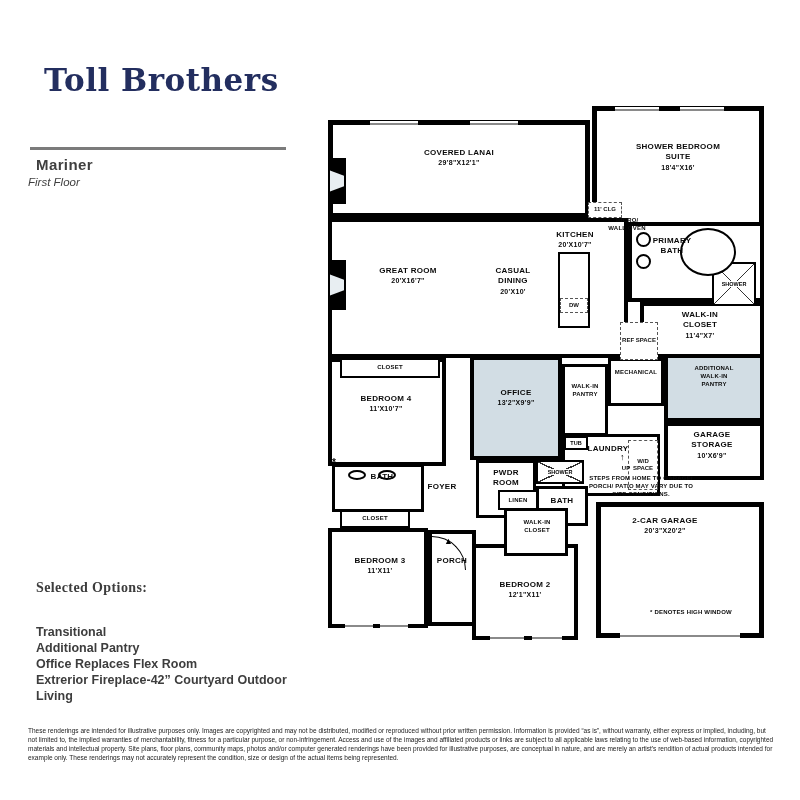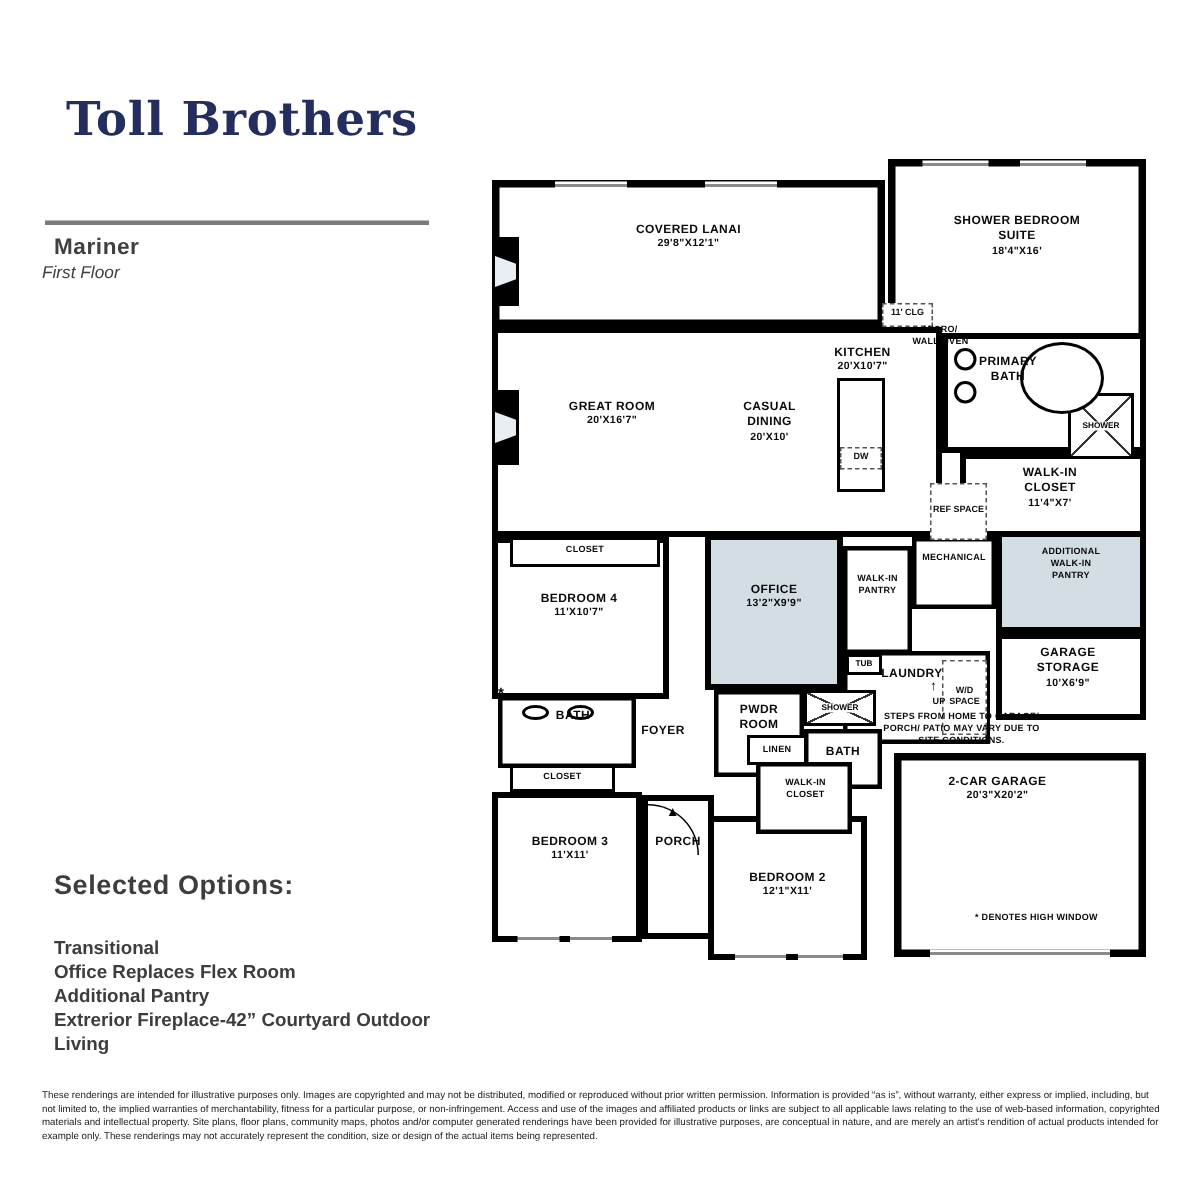--- a/index.html
+++ b/index.html
@@ -23,21 +23,21 @@
   .hatch span{background:#fff;padding:0 2px;font-size:5.5px;font-weight:700;}
   .ell{position:absolute;border:2px solid #000;border-radius:50%;background:#fff;box-sizing:border-box;}
   .blk{position:absolute;background:#000;}
   .flame{position:absolute;background:#e8eef2;clip-path:polygon(0 10%,100% 30%,100% 70%,0 90%);}
   .win{position:absolute;height:6px;background:linear-gradient(to bottom,#fff 2px,#8a8a8a 2px,#8a8a8a 4px,#fff 4px);}
   .arc{position:absolute;border-top:1.5px solid #000;border-right:1.5px solid #000;border-top-right-radius:100%;box-sizing:border-box;}
   .note{position:absolute;font-size:6px;font-weight:700;letter-spacing:.2px;text-align:center;line-height:1.35;color:#0a0a0a;}
   .mark{position:absolute;font-size:10px;font-weight:700;color:#000;}
 
   
-  .opts-head{position:absolute;left:36px;top:580px;font-size:18px;font-weight:700;color:#3d3d3d;letter-spacing:.4px;}
+  .opts-head{position:absolute;left:36px;top:580px;font-size:14px;font-weight:700;color:#3d3d3d;letter-spacing:.4px;font-family:Liberation Serif, serif;}
   .opts-list{position:absolute;left:36px;top:608px;width:282px;font-size:12.5px;font-weight:600;color:#3d3d3d;line-height:16px;margin-top:16px;}
 
   
   .disclaimer{position:absolute;left:28px;top:726px;width:748px;font-size:6.5px;line-height:9px;color:#1a1a1a;}
 </style>
 </head>
 <body>
 
 <div class="logo">Toll Brothers</div>
 <div class="divider"></div>
@@ -185,18 +185,18 @@
     <div class="dims">20'3"X20'2"</div>
   </div>
 
   <div class="note" style="left:265px;top:370px;width:112px">STEPS FROM HOME TO GARAGE/ PORCH/ PATIO MAY VARY DUE TO SITE CONDITIONS.</div>
   <div class="note" style="left:330px;top:504px;width:120px;text-align:left">* DENOTES HIGH WINDOW</div>
 </div>
 
 <div class="opts-head">Selected Options:</div>
 <div class="opts-list">
   <div>Transitional</div>
+  <div>Additional Pantry</div>
   <div>Office Replaces Flex Room</div>
-  <div>Additional Pantry</div>
   <div>Extrerior Fireplace-42” Courtyard Outdoor Living</div>
 </div>
 
 <div class="disclaimer">These renderings are intended for illustrative purposes only. Images are copyrighted and may not be distributed, modified or reproduced without prior written permission. Information is provided “as is”, without warranty, either express or implied, including, but not limited to, the implied warranties of merchantability, fitness for a particular purpose, or non-infringement. Access and use of the images and affiliated products or links are subject to all applicable laws relating to the use of web-based information, copyrighted materials and intellectual property. Site plans, floor plans, community maps, photos and/or computer generated renderings have been provided for illustrative purposes, are conceptual in nature, and are merely an artist's rendition of actual products intended for example only. These renderings may not accurately represent the condition, size or design of the actual items being represented.</div>
 
 </body></html>

